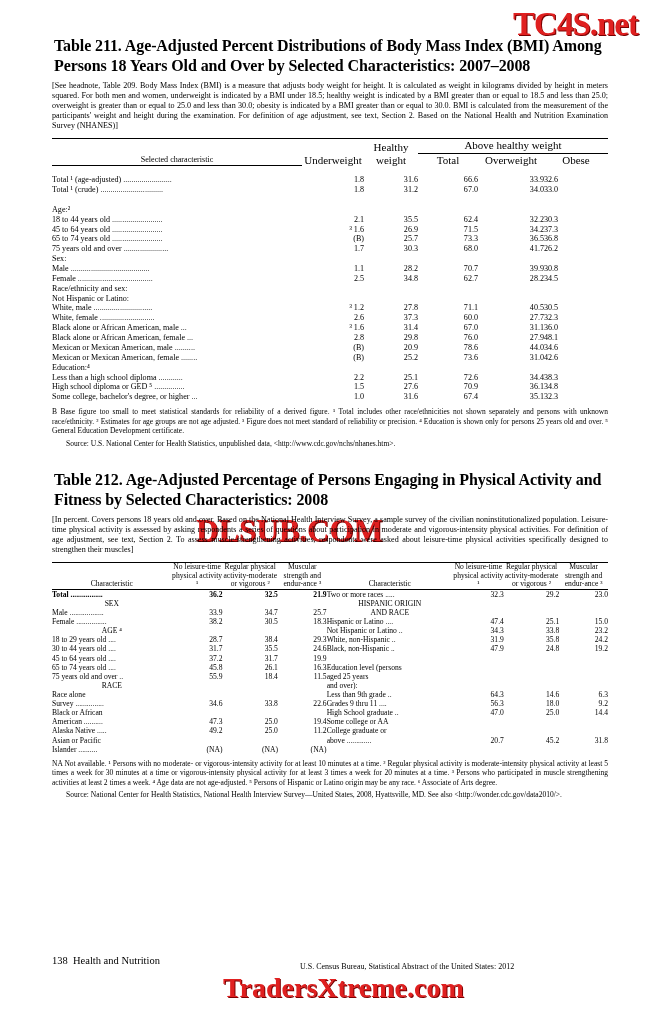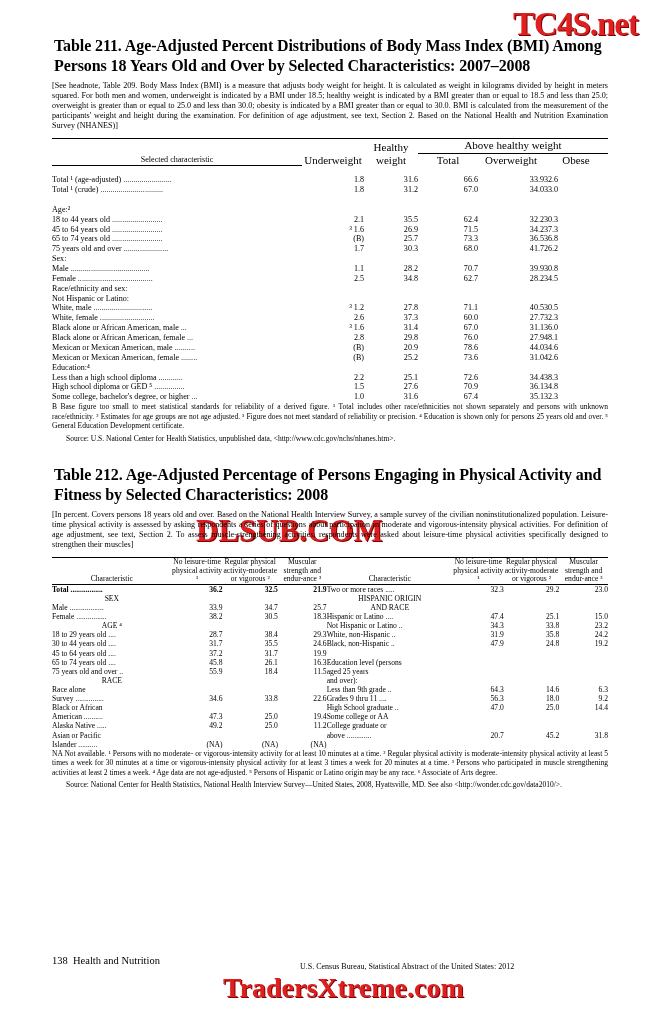--- a/index.html
+++ b/index.html
@@ -63,20 +63,21 @@
   .num{ text-align:right; padding-right:10px; white-space:nowrap;}
   .num2{ text-align:left; padding-right:13px; white-space:nowrap;}
   .stub{ padding-left:2px; white-space:nowrap; }
   .ind0{ padding-left:2px; }
   .ind1{ padding-left:10px; }
   .ind2{ padding-left:18px; }
   .bold{ font-weight:bold; }
   .footn{
     font-size:7.5px;
     line-height:1.27;
+    margin-top:5px;
     text-align:justify;
   }
   .src{
     font-size:7.5px;
     line-height:1.27;
     margin-top:3px;
     text-indent:14px;
   }
   .t2wrap{ margin-top:22px; }
   table.t2{

